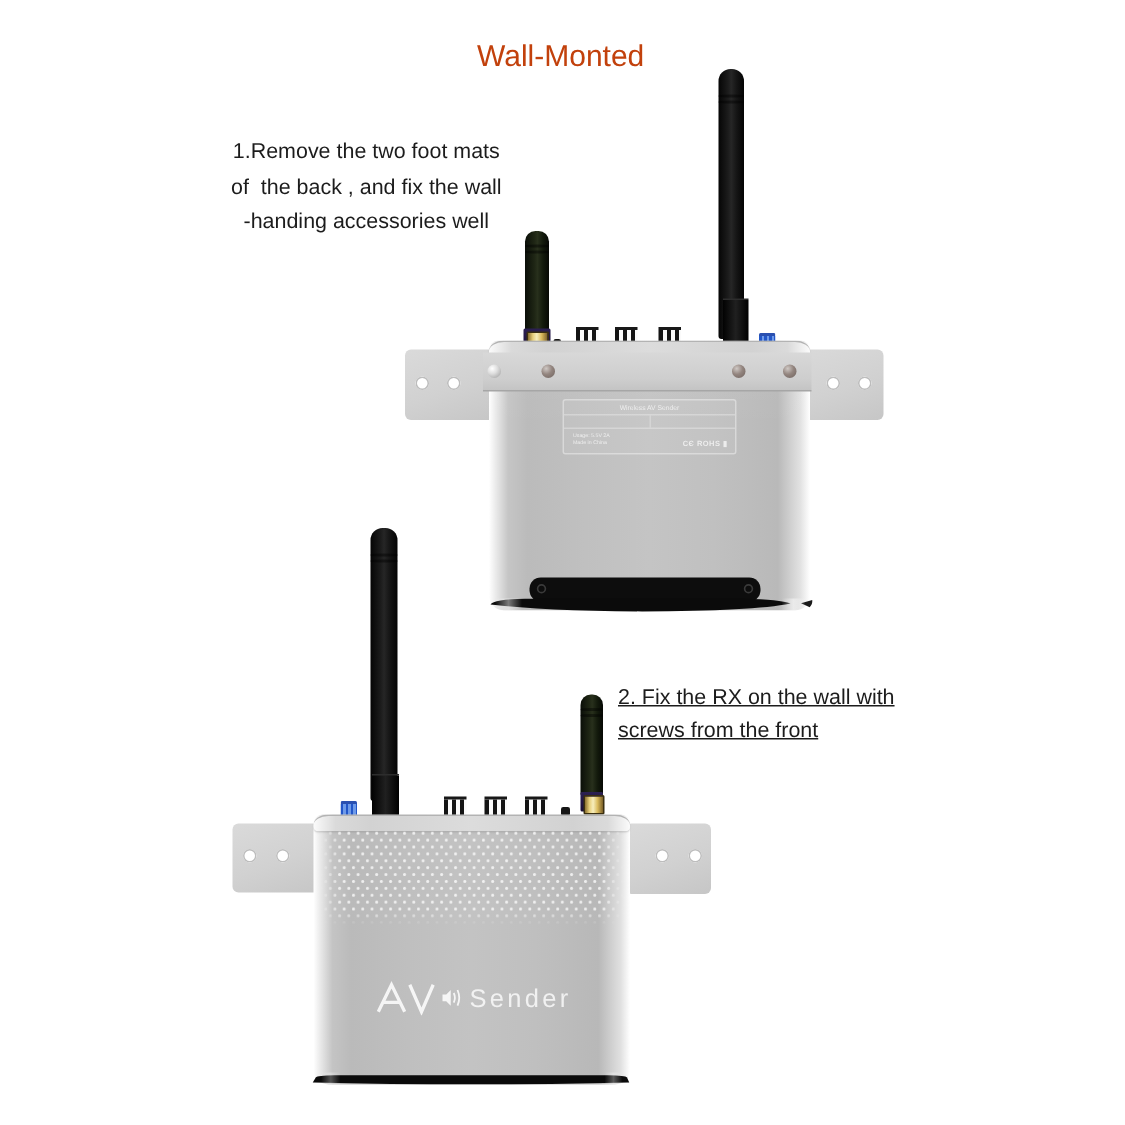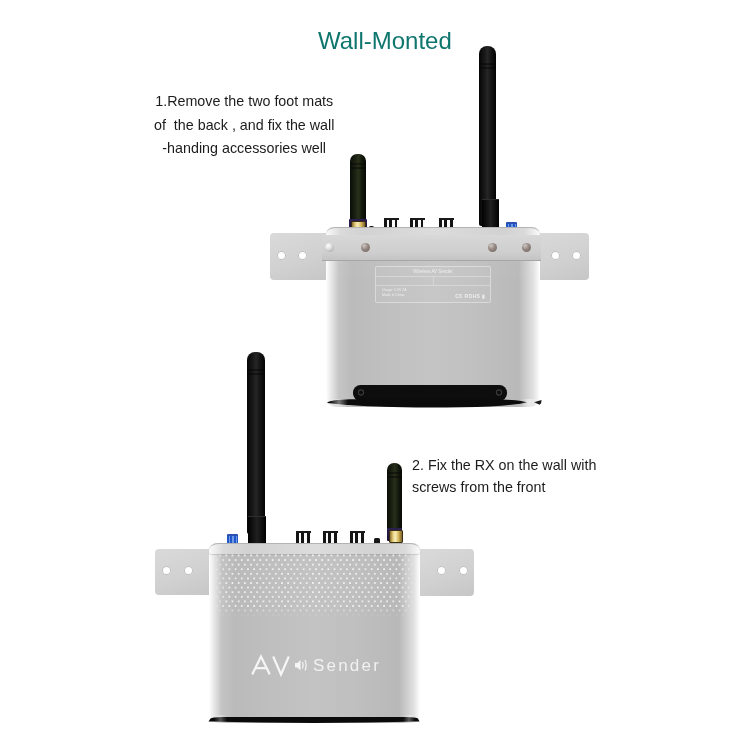--- a/index.html
+++ b/index.html
@@ -1,22 +1,22 @@
 <!DOCTYPE html>
 <html><head>
 <meta charset="utf-8">
 <style>
   html,body{margin:0;padding:0;}
   body{width:750px;height:750px;background:#fff;position:relative;overflow:hidden;
        font-family:"Liberation Sans",sans-serif;}
   .abs{position:absolute;}
-  .title{left:318px;top:27px;font-size:24px;color:#0f766e;}
+  .title{left:318px;top:27px;font-size:20px;color:#c2410c;}
   .para{font-size:14.3px;color:#1c1c1c;line-height:23.5px;}
   .p1{left:154px;top:90px;text-align:center;}
-  .p2{left:412px;top:453.5px;line-height:22.5px;}
+  .p2{left:412px;top:453.5px;line-height:22.5px;text-decoration:underline;}
 
   
   .wing{background:linear-gradient(160deg,#dadada 0%,#d1d1d1 55%,#c6c6c6 100%);
         border-radius:4px;}
   .hole{background:#fff;border-radius:50%;width:9px;height:9px;
         box-shadow:0 0 0 1px #bdbdbd inset;}
   .screw{width:9px;height:9px;border-radius:50%;
          background:radial-gradient(circle at 35% 30%, #cfc8c4 0%, #93857f 45%, #6f625d 100%);}
   .rca{background:repeating-linear-gradient(90deg,#141414 0 2.7px,#fafafa 2.7px 5.4px);
        border-top:2.5px solid #181818;}

